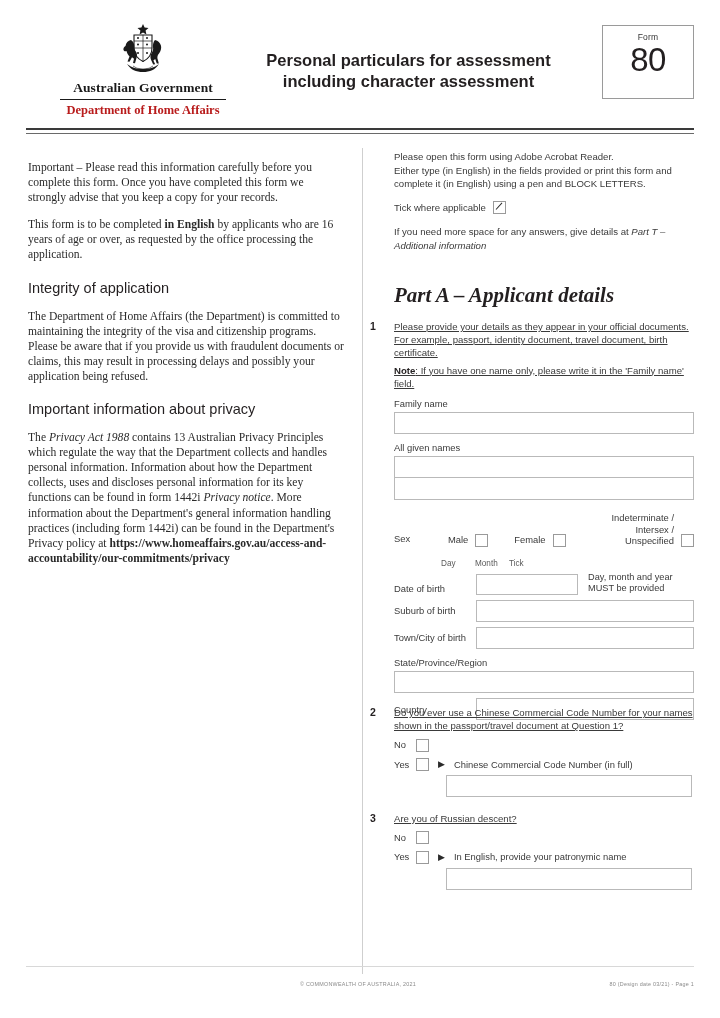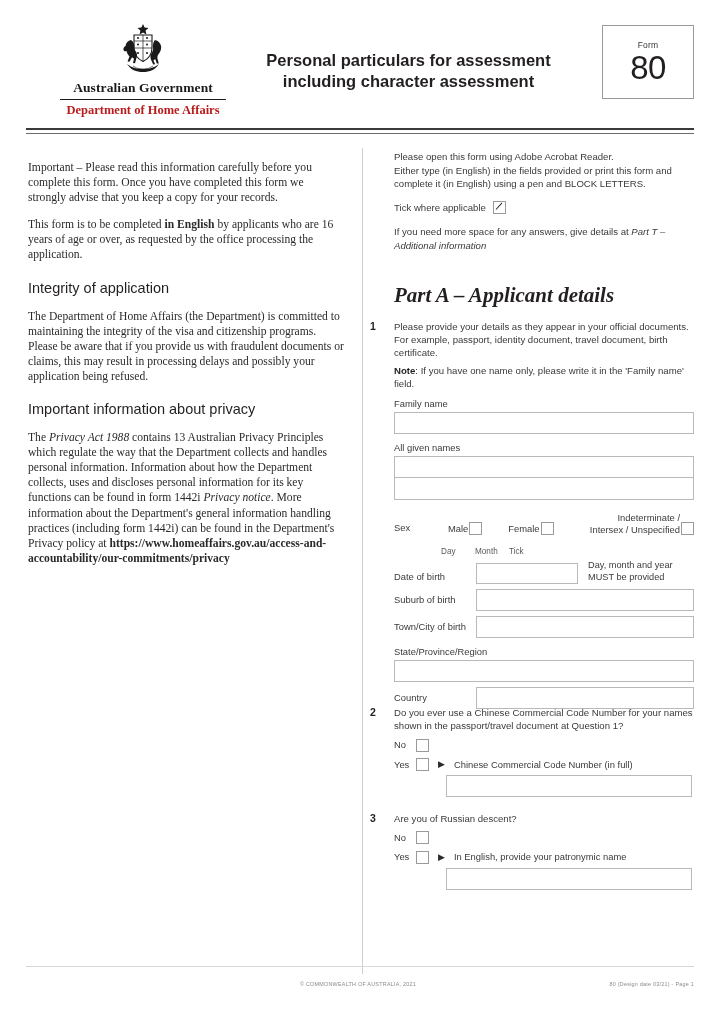--- a/index.html
+++ b/index.html
@@ -80,21 +80,21 @@
     top: 3px;
     width: 92px;
     height: 74px;
     border: 1px solid #9a9a9a;
     text-align: center;
     box-sizing: border-box;
   }
   .form-word {
     font-size: 8.5px;
     color: #333;
-    margin-top: 14px;
+    margin-top: 6px;
     letter-spacing: .2px;
   }
   .form-num {
     font-size: 33px;
     line-height: 34px;
     color: #231f20;
     margin-top: 1px;
     letter-spacing: -.5px;
   }
 
@@ -223,21 +223,21 @@
     font-size: 10.5px;
     color: #231f20;
     text-align: left;
   }
   .q-body {
     margin-left: 24px;
     font-size: 9.6px;
     line-height: 13.2px;
     color: #3a3a3a;
   }
-  .q-body p { margin: 0 0 4px 0; }
+  .q-body p { margin: 0 0 4px 0; text-decoration: underline; }
   .q-body .b { font-weight: bold; color: #231f20; }
 
   .field-label {
     font-size: 9.4px;
     color: #3a3a3a;
     margin: 7px 0 2px 0;
   }
   .tbox {
     border: 1px solid #b9b9b9;
     background: #fff;
@@ -268,21 +268,21 @@
   .sex-label {
     font-size: 9.4px;
     color: #3a3a3a;
     width: 54px;
     flex: none;
     padding-bottom: 1px;
   }
   .sex-opt {
     display: flex;
     align-items: center;
-    gap: 1px;
+    gap: 7px;
     font-size: 9.4px;
     color: #3a3a3a;
     margin-right: 26px;
   }
   .sex-opt.last {
     margin-right: 0;
     margin-left: auto;
     align-items: flex-end;
   }
   .sex-opt.last .two-line {

